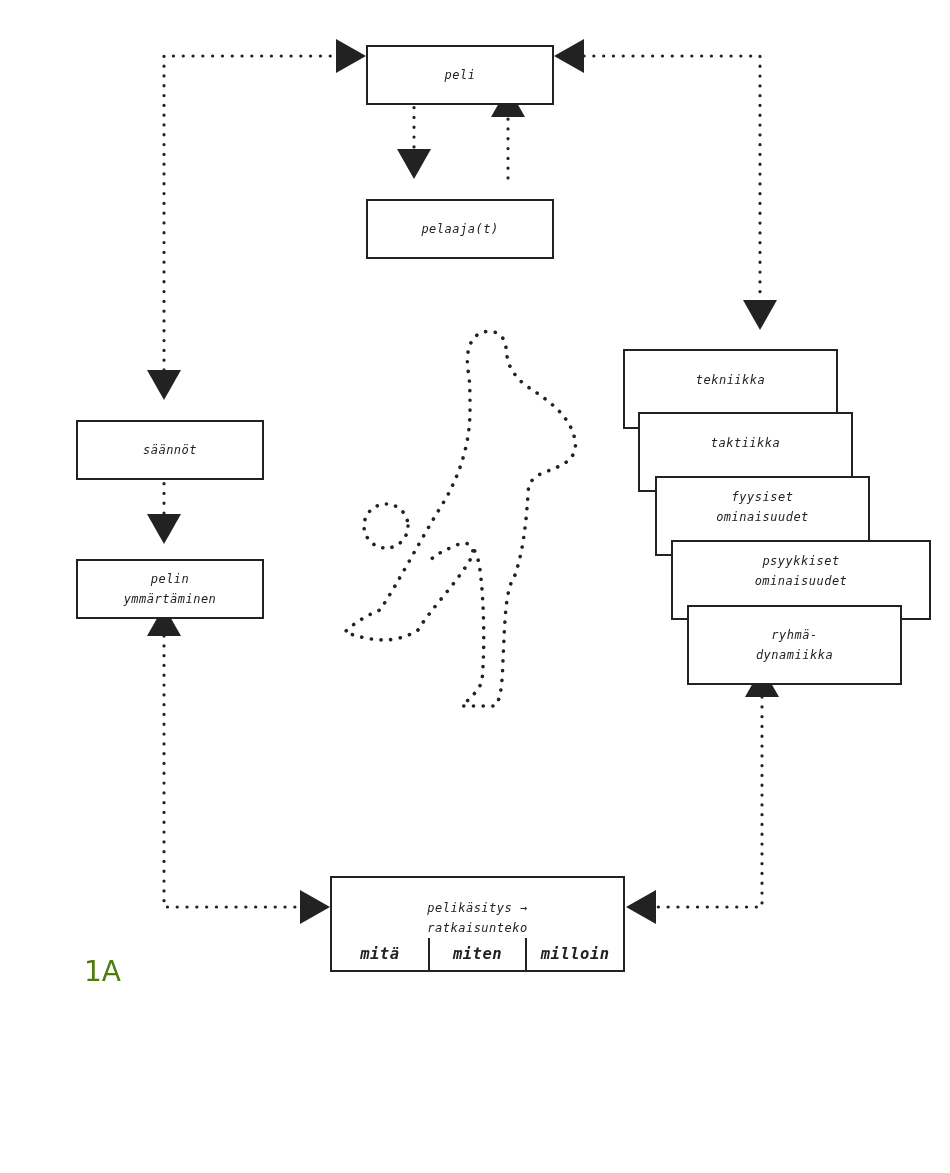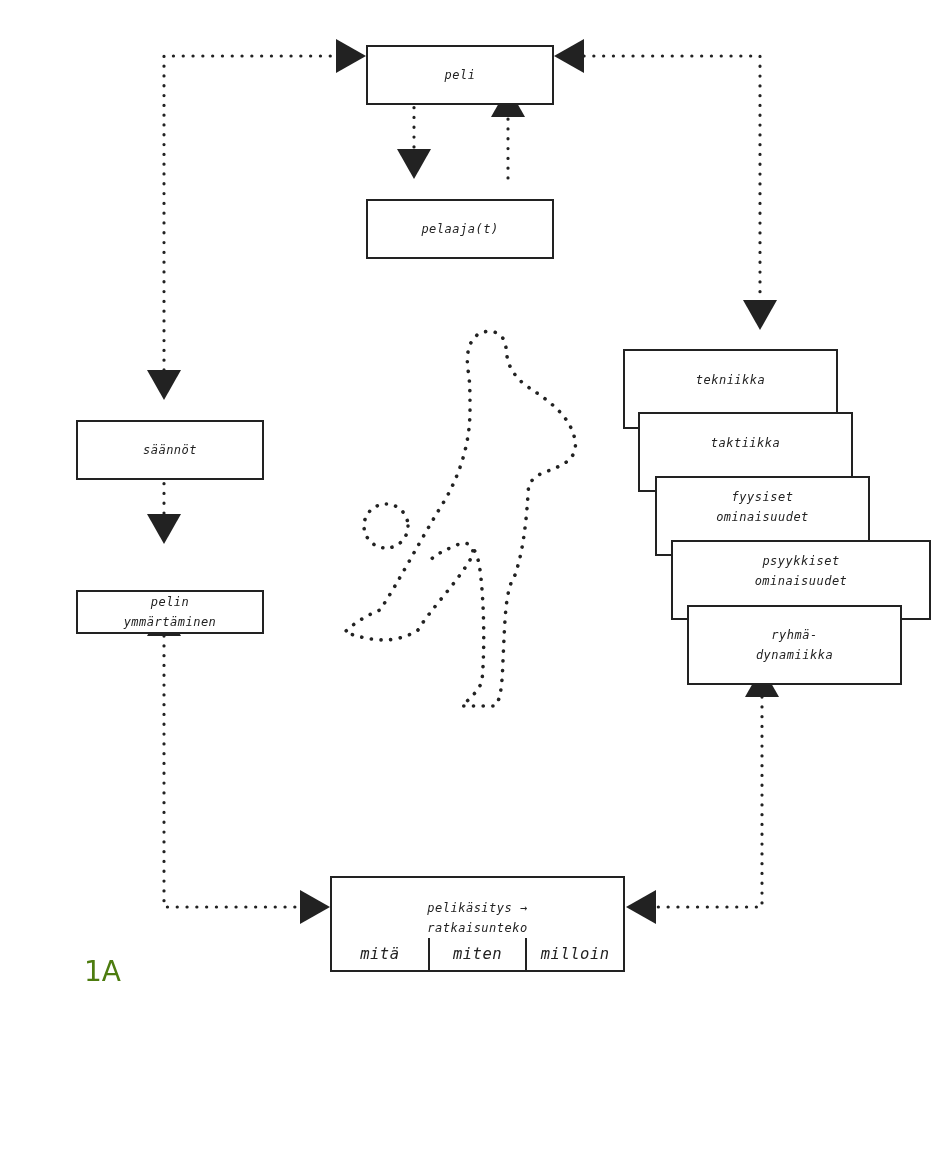--- a/index.html
+++ b/index.html
@@ -24,20 +24,21 @@
       margin-top: 19px;
     }
     .box span { display: block; white-space: nowrap; }
     .sub-row {
       position: absolute;
       box-sizing: border-box;
       display: flex;
       border: 2.5px solid #222222;
       border-top: none;
       background: #ffffff;
+      font-weight: bold;
     }
     .sub-cell {
       flex: 1;
       box-sizing: border-box;
       display: flex; align-items: center; justify-content: center;
       font-family: "DejaVu Sans Mono", "Liberation Mono", monospace;
       font-style: italic;
       font-size: 15.5px;
       color: #222222;
       border-right: 2.5px solid #222222;
@@ -96,21 +97,21 @@
   </div>
 
   <div class="box" style="left:366px; top:180px; width:188px; height:60px;">
     <span>pelaaja(t)</span>
   </div>
 
   <div class="box" style="left:76px; top:401px; width:188px; height:60px;">
     <span>säännöt</span>
   </div>
 
-  <div class="box" style="left:76px; top:571px; width:188px; height:44px;">
+  <div class="box" style="left:76px; top:540px; width:188px; height:60px;">
     <span>pelin</span>
     <span>ymmärtäminen</span>
   </div>
 
   <div class="box" style="left:623px; top:330px; width:215px; height:80px; padding-bottom:18px;">
     <span>tekniikka</span>
   </div>
   <div class="box" style="left:638px; top:393px; width:215px; height:80px; padding-bottom:18px;">
     <span>taktiikka</span>
   </div>

